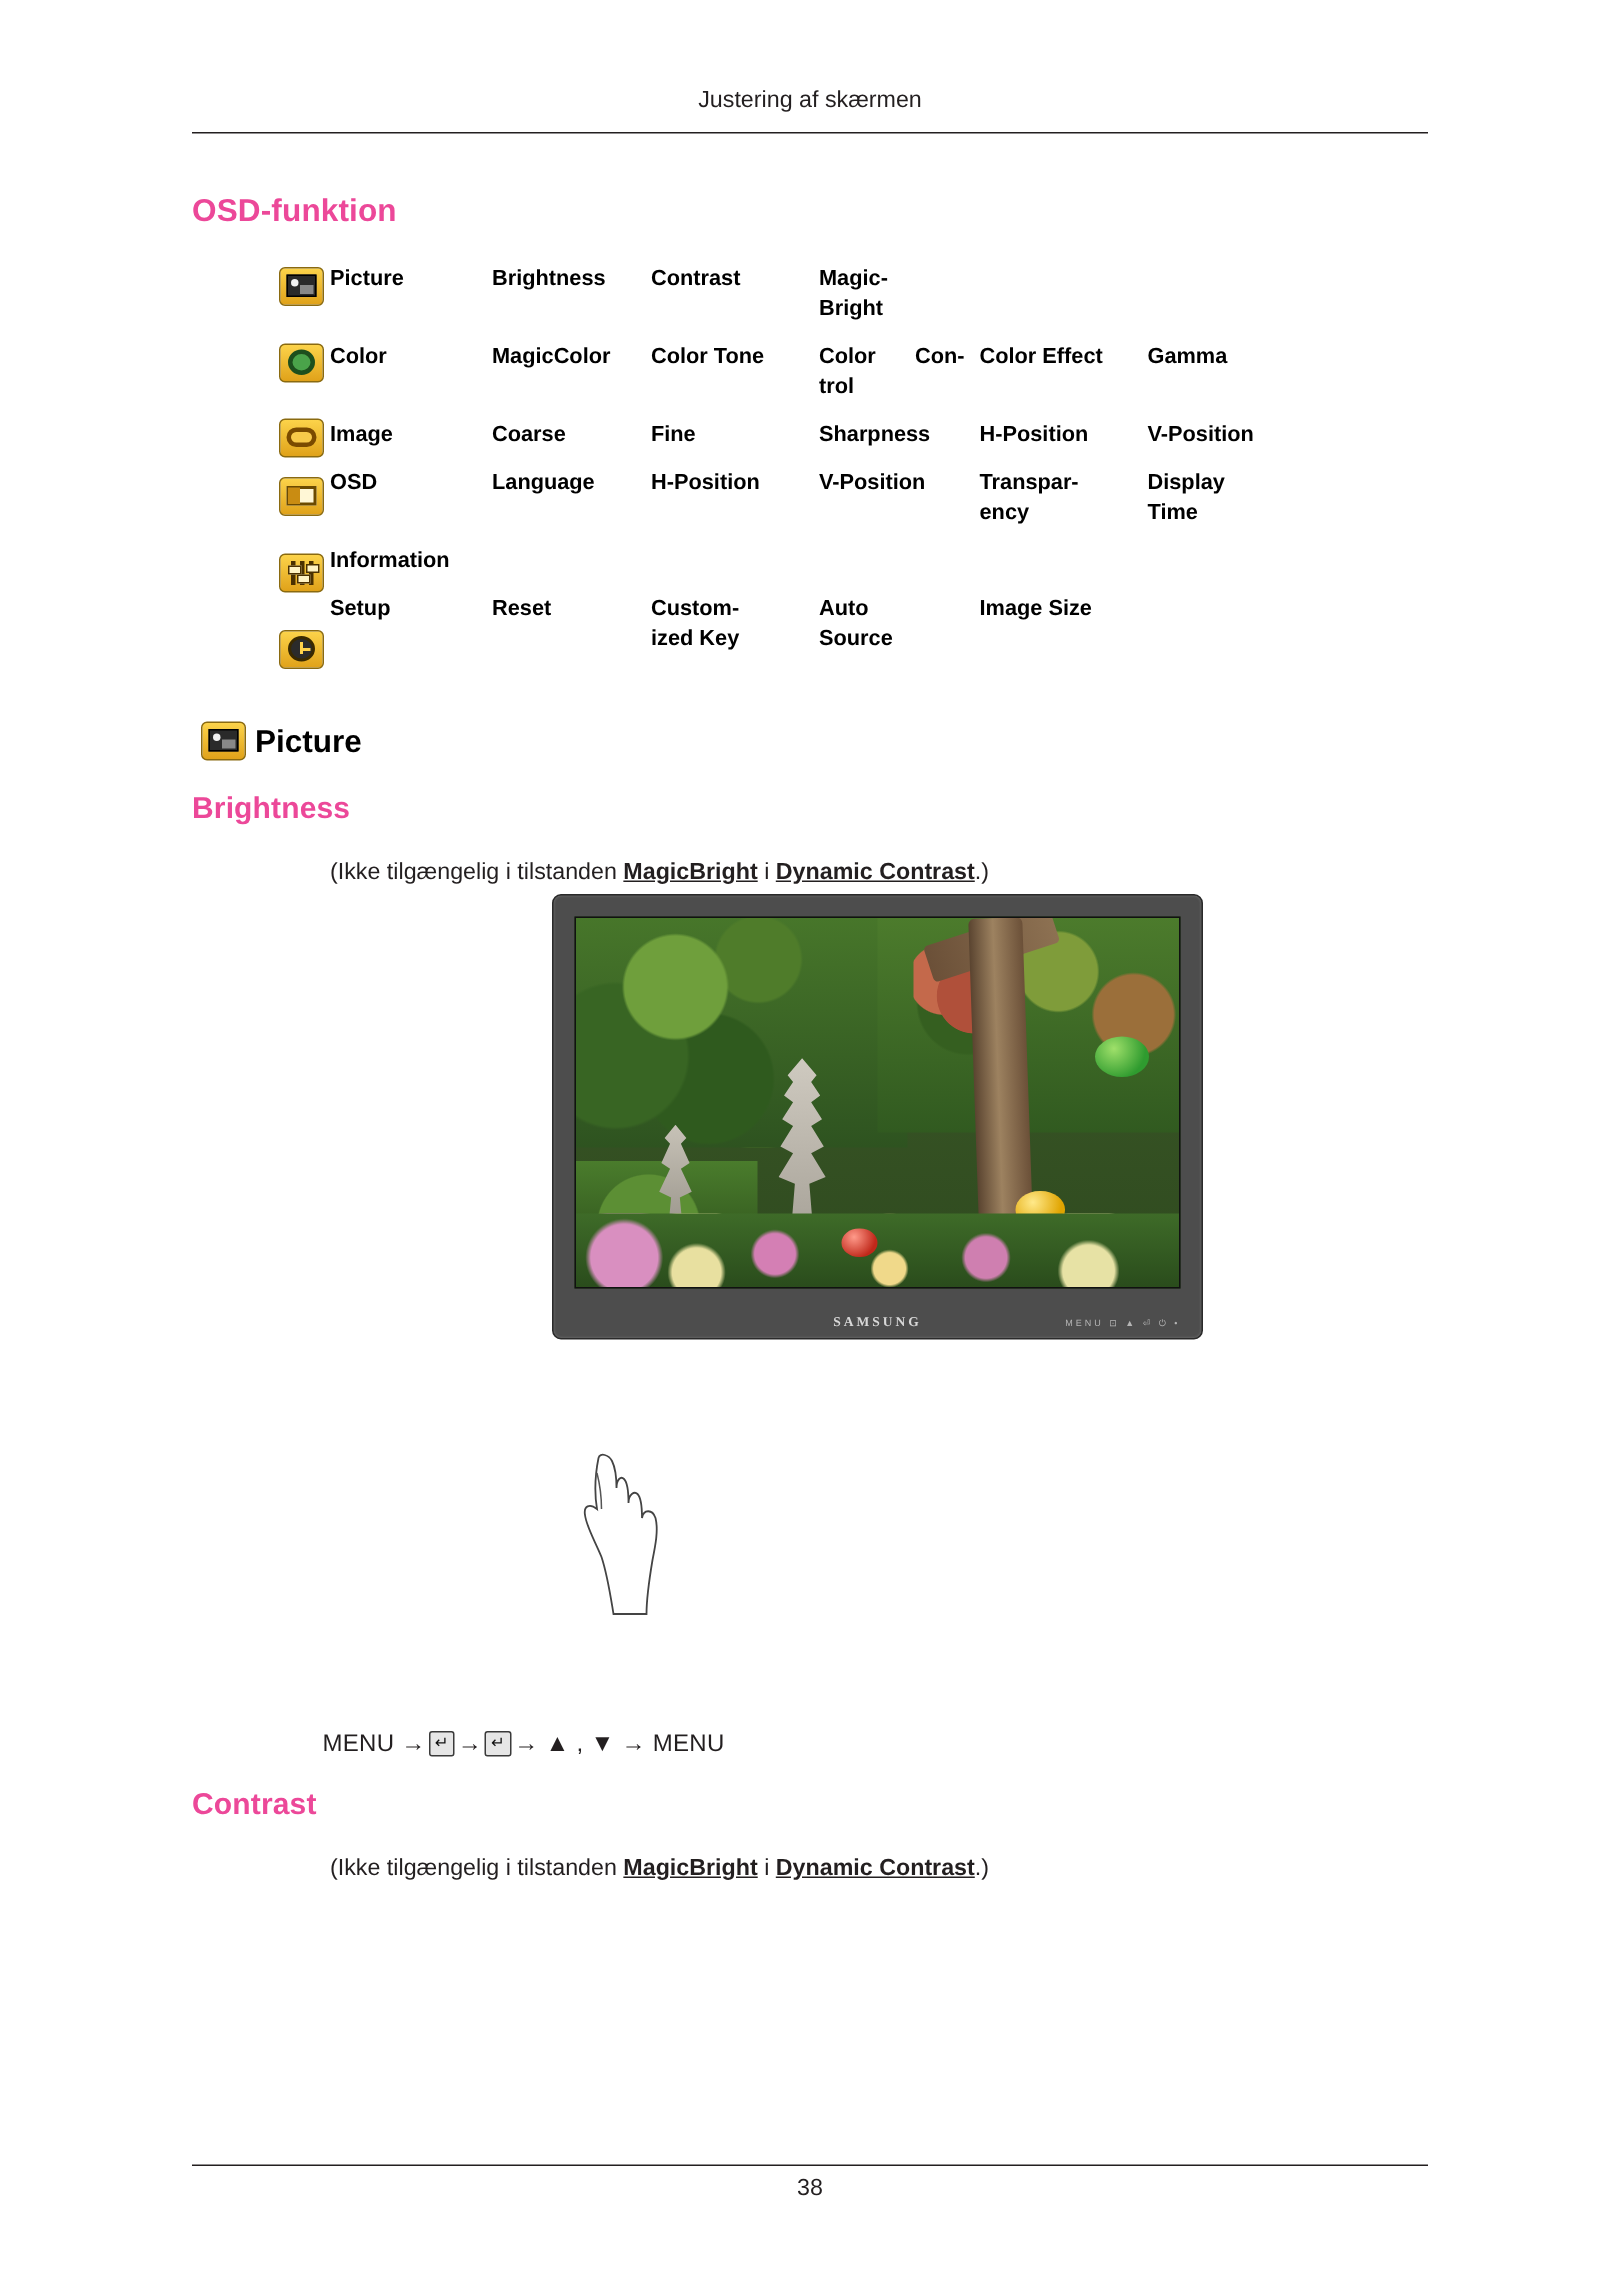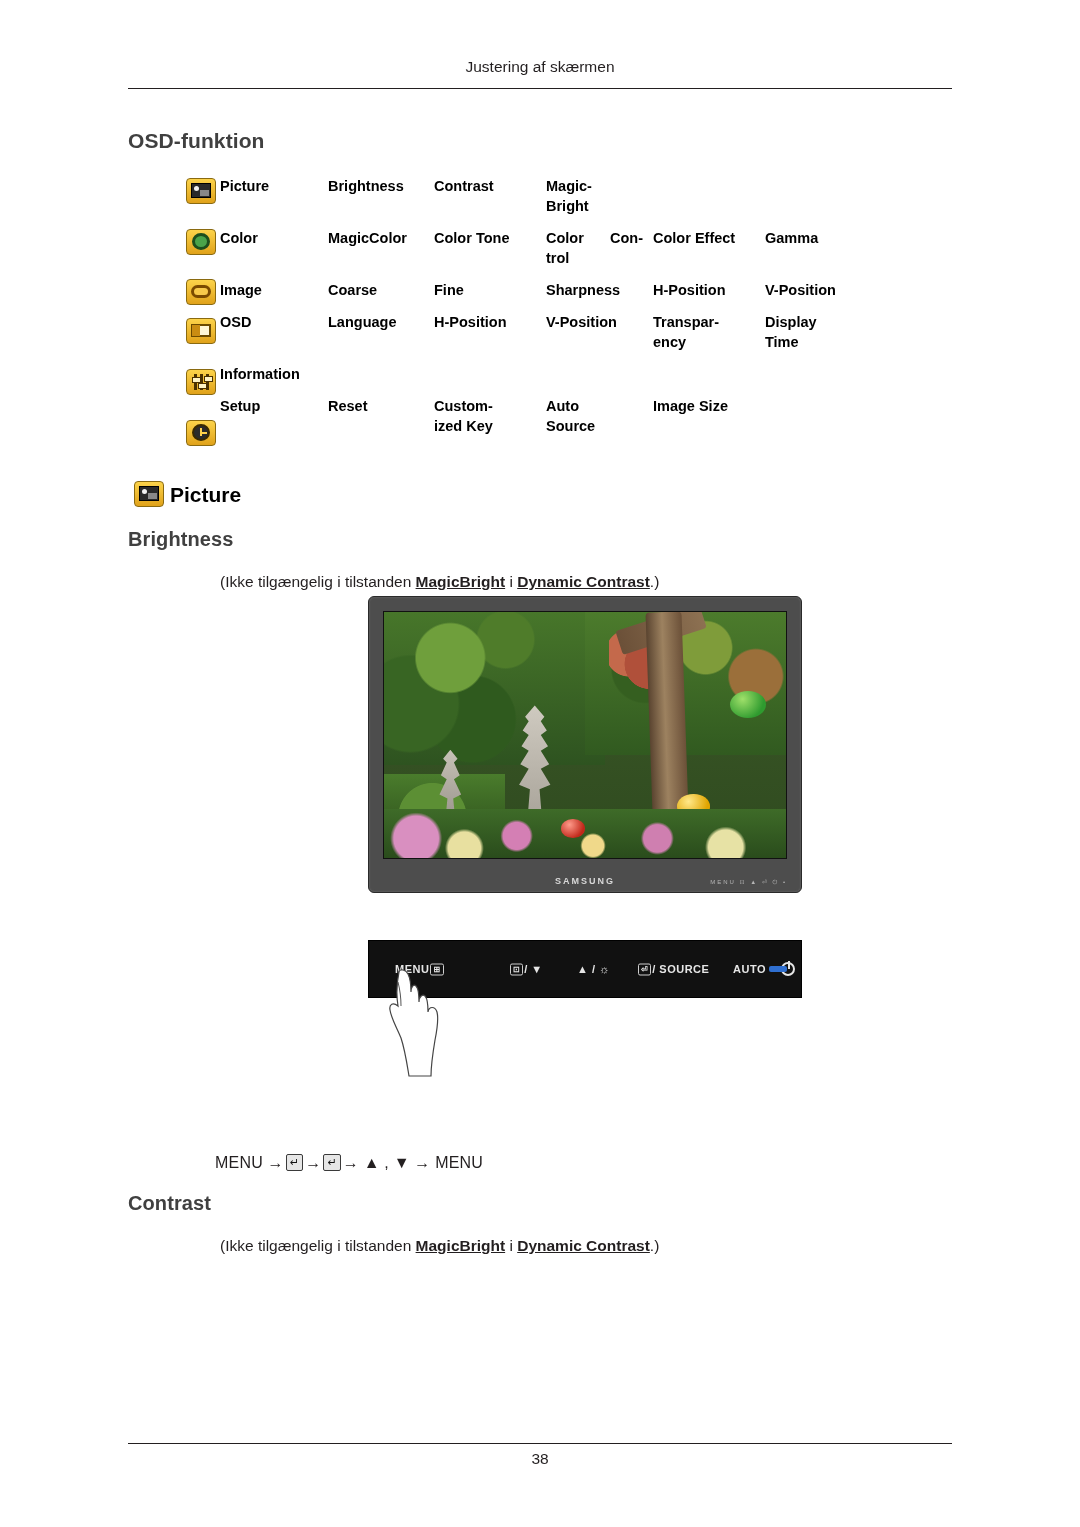--- a/index.html
+++ b/index.html
@@ -59,21 +59,21 @@
     font-size: 15.5px;
     color: #231f20;
   }
 
   
   h1.sec-title {
     position: absolute;
     margin: 0;
     font-size: 21px;
     font-weight: bold;
-    color: #404040;
+    color: #ec4899;
     letter-spacing: 0.1px;
   }
   #osd-funktion-title { top: 129px; left: 128px; }
   #brightness-title   { top: 528px; left: 128px; font-size: 20px;}
   #contrast-title     { top: 1192px; left: 128px; font-size: 20px;}
 
   #picture-title {
     position: absolute;
     top: 483px;
     left: 170px;
@@ -254,21 +254,21 @@
     box-sizing: border-box;
   }
   .brand {
     position: absolute;
     bottom: 6px; left: 0; right: 0;
     text-align: center;
     color: #d8d8d8;
     font-size: 9px;
     letter-spacing: 2px;
     font-weight: bold;
-    font-family: Liberation Sans, sans-serif;
+    font-family: Liberation Serif, serif;
   }
   .monitor-keys {
     position: absolute;
     bottom: 6px;
     right: 14px;
     color: #b5b5b5;
     font-size: 6px;
     letter-spacing: 2px;
   }
 
@@ -517,35 +517,20 @@
       <div class="pagoda2"></div>
       <div class="lantern-green"></div>
       <div class="lantern-yellow"></div>
       <div class="flowers"></div>
       <div class="lantern-red"></div>
     </div>
     <div class="brand">SAMSUNG</div>
     <div class="monitor-keys">MENU  ⊡  ▲  ⏎  ⏻  •</div>
   </div>
 
-  <div class="panel">
-    <div class="panel-item pi-menu">
-      <span>MENU</span><span class="mini-key">⊞</span>
-    </div>
-    <div class="panel-item pi-down">
-      <span class="mini-key">⊡</span><span>/ ▼</span>
-    </div>
-    <div class="panel-item pi-up">▲ / ☼</div>
-    <div class="panel-item pi-source">
-      <span class="mini-key">⏎</span><span>/ SOURCE</span>
-    </div>
-    <div class="panel-item pi-auto">AUTO</div>
-    <div class="power-ico"></div>
-    <div class="led"></div>
-  </div>
 
   <div class="hand">
     <svg width="72" height="110" viewBox="0 0 72 110">
       <path d="M18 4 C16 14 15 26 17 38 C12 34 8 36 9 42 C10 50 16 60 20 70 C24 82 26 96 28 108
                L50 108 C50 96 52 84 54 72 C56 62 58 52 56 44 C54 38 48 38 47 44
                C47 36 46 30 44 28 C42 26 38 28 38 34 C38 26 37 20 35 18 C33 16 30 18 30 24
                C30 18 29 10 27 6 C25 2 19 0 18 4 Z" fill="#ffffff" stroke="#444" stroke-width="1.2"></path>
       <path d="M17 14 C19 22 20 30 20 38" fill="none" stroke="#555" stroke-width="1"></path>
     </svg>
   </div>

